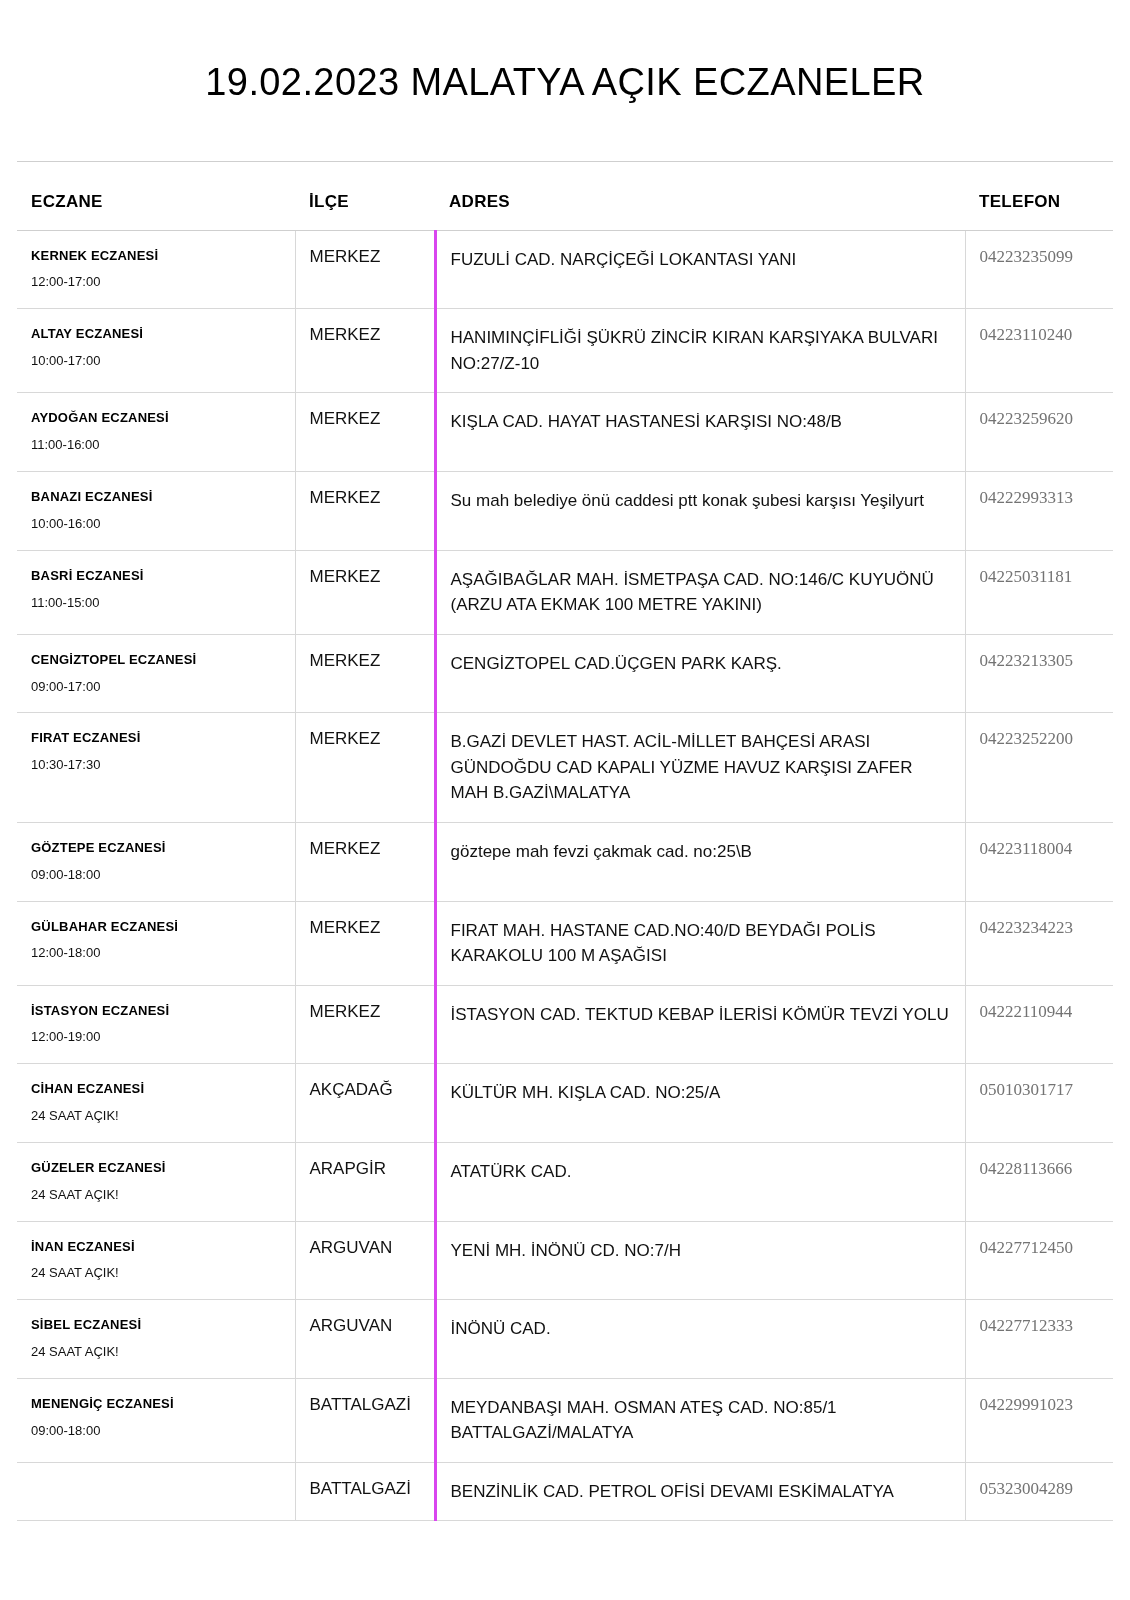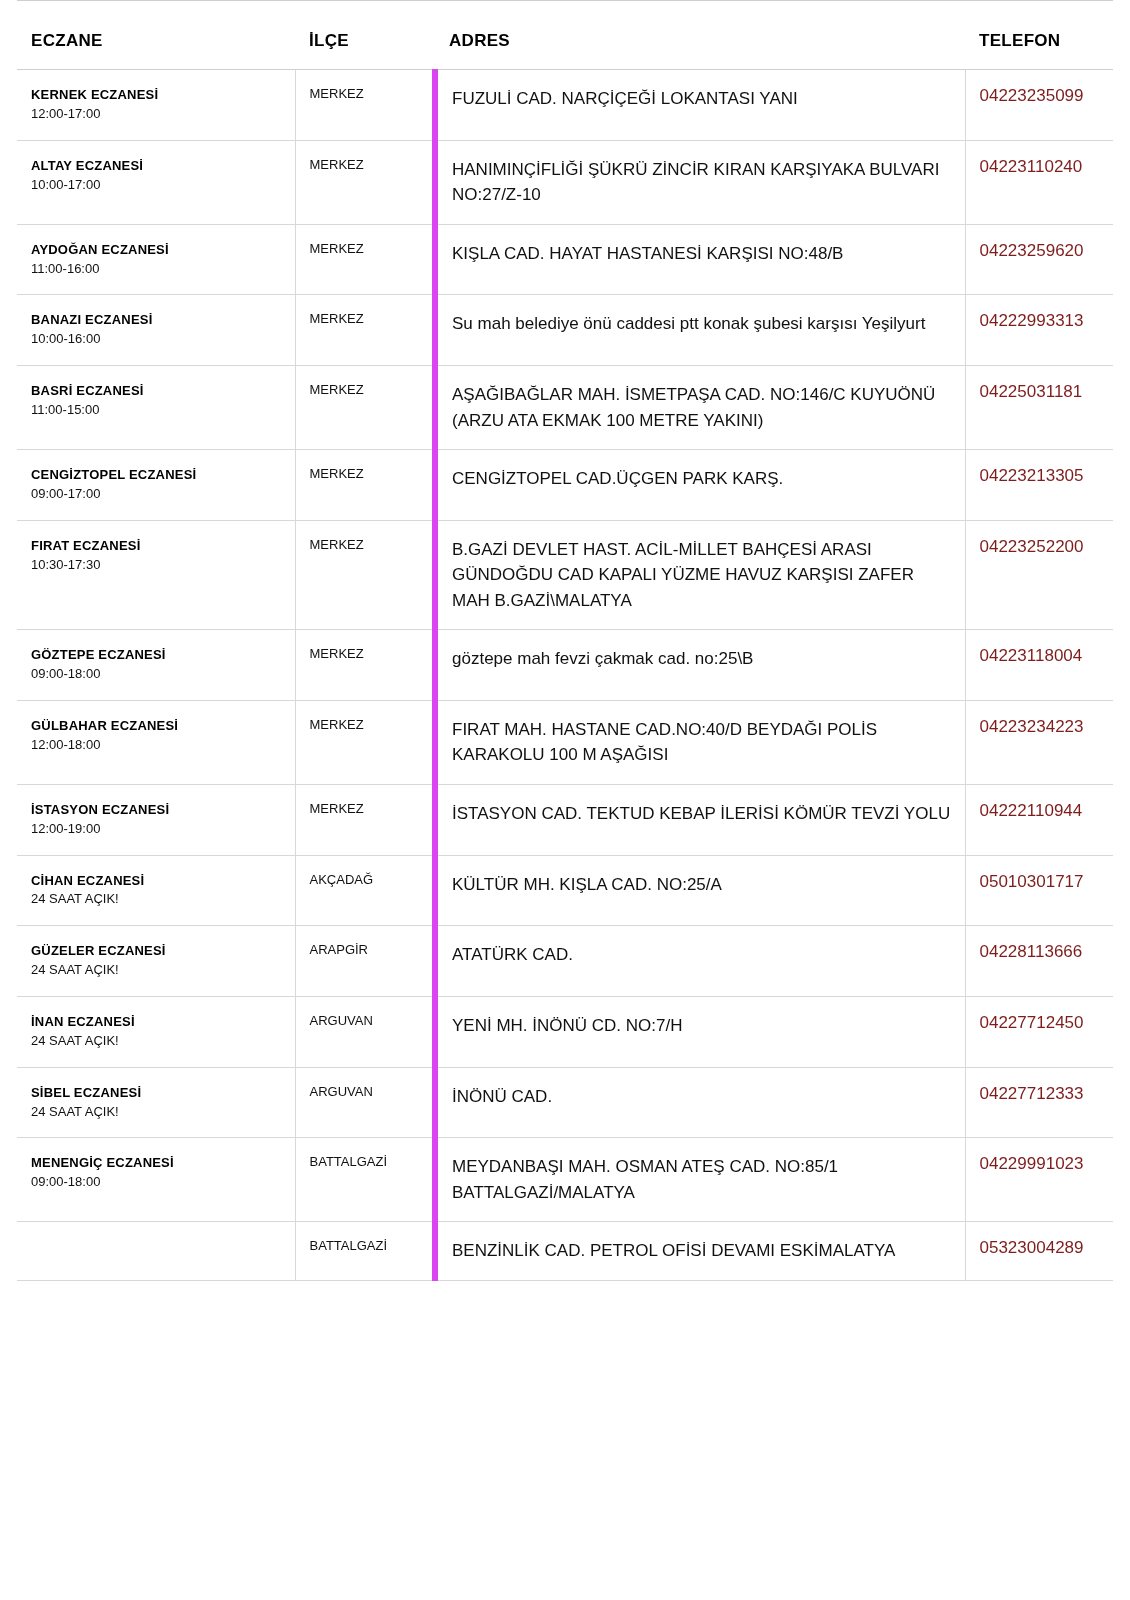--- a/index.html
+++ b/index.html
@@ -65,48 +65,50 @@
   td.cell-name .pharmacy-name {
     display: block;
     font-weight: bold;
     color: #000000;
     letter-spacing: 0.2px;
   }
   td.cell-name .pharmacy-hours {
     display: block;
     font-weight: normal;
     color: #111111;
-    margin-top: 0;
+    margin-top: 8px;
   }
   td.cell-district {
-    font-size: 13px;
-    color: #111111;
-    border-right: 6px solid #d946ef;
+    font-size: 17px;
+    color: #111111;
+    border-right: 3px solid #d946ef;
     white-space: nowrap;
   }
   td.cell-address {
     font-size: 17px;
     line-height: 1.5;
     color: #111111;
     border-right: 1px solid #d8d8d8;
     word-wrap: break-word;
     margin-left: 46px;
   }
   td.cell-phone {
     font-size: 17px;
-    color: #7f1d1d;
+    color: #737373;
     white-space: nowrap;
+    font-family: Liberation Serif, serif;
   }
   tbody tr:first-child td { border-top: none; }
 </style>
 </head>
 <body>
 
 <div class="page">
 
+  <h1 class="doc-title">19.02.2023 MALATYA AÇIK ECZANELER</h1>
 
   <table class="pharmacy-table">
     <colgroup>
       <col class="col-name">
       <col class="col-district">
       <col class="col-address">
       <col class="col-phone">
     </colgroup>
     <thead>
       <tr>

